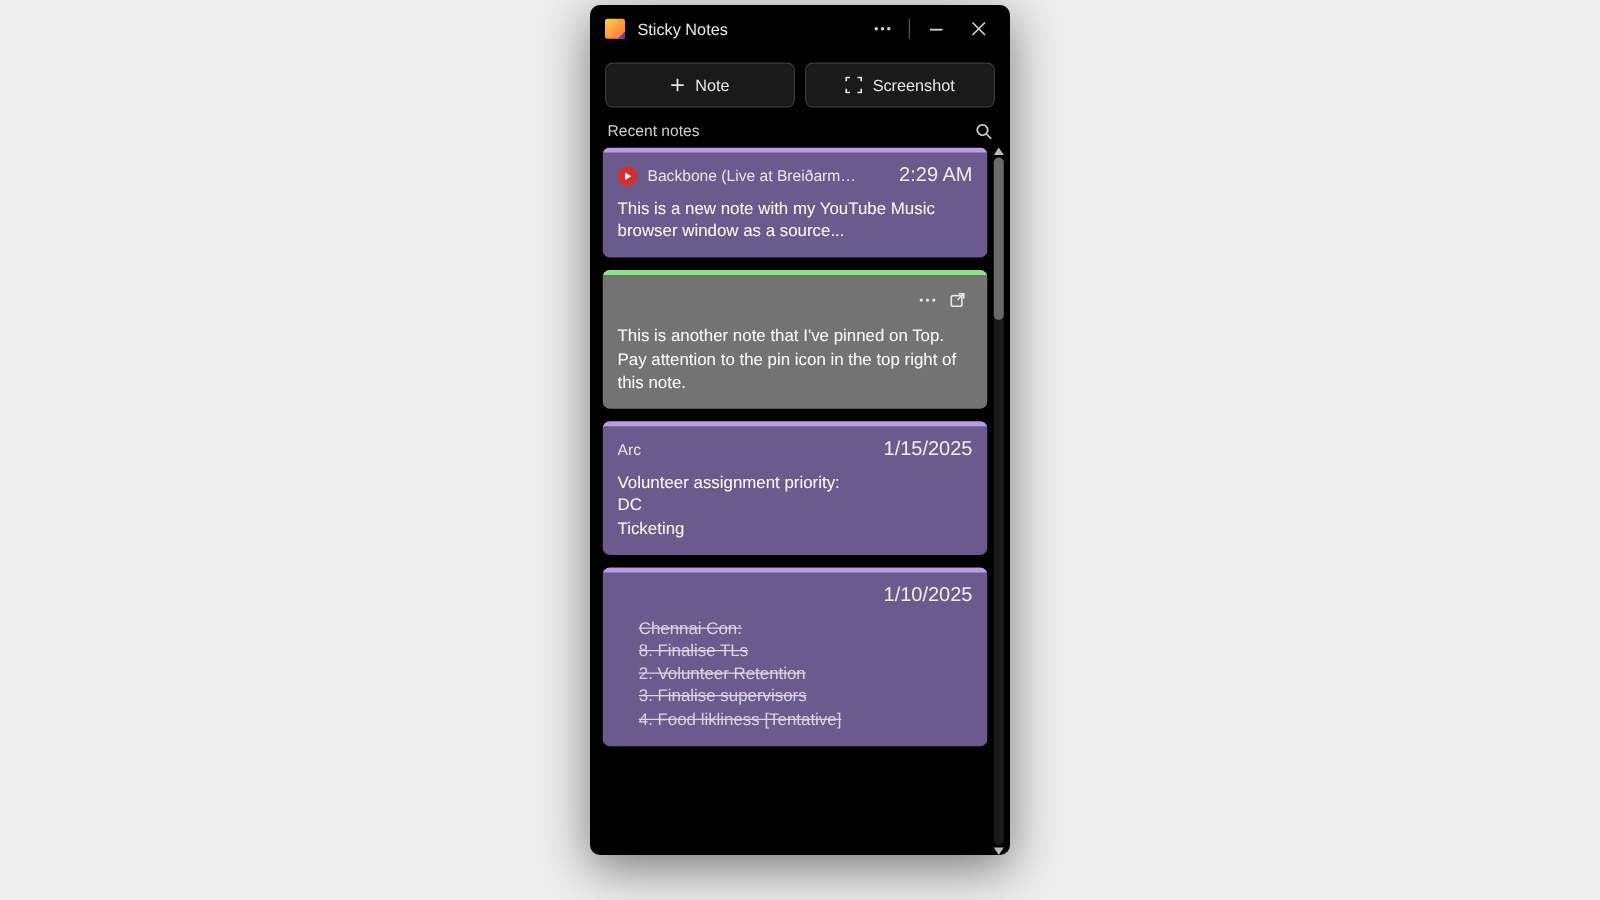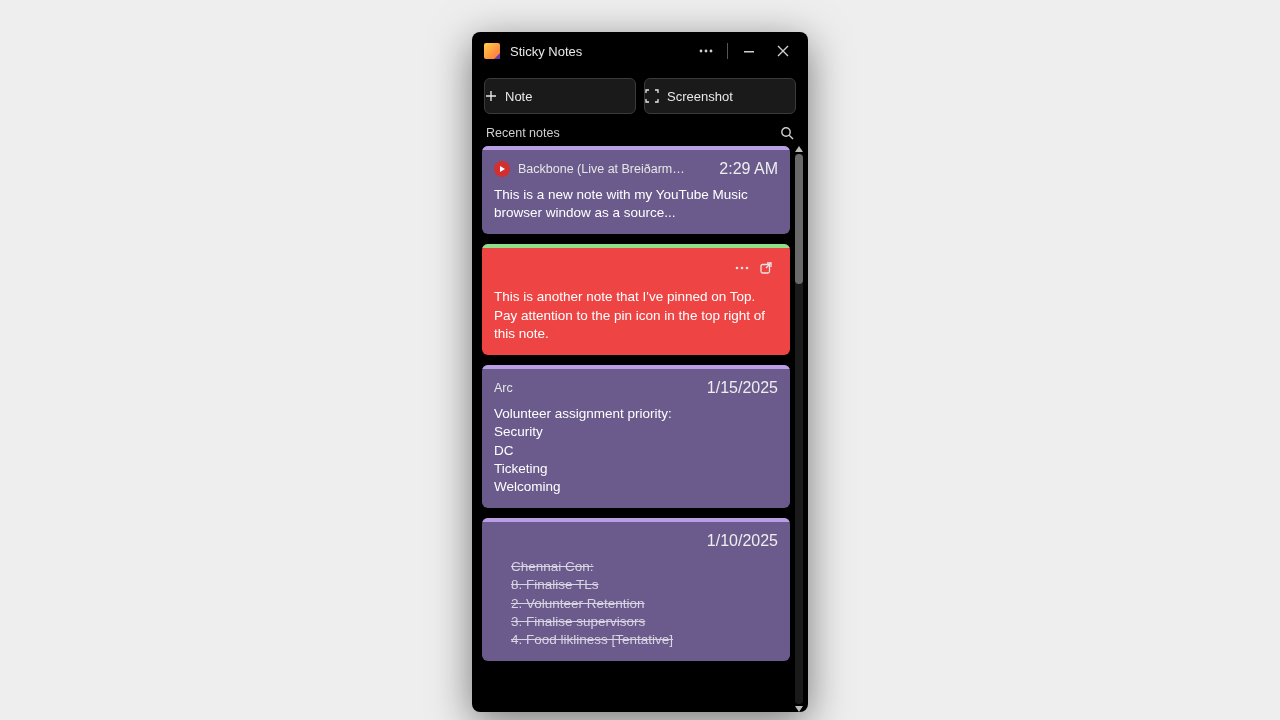--- a/index.html
+++ b/index.html
@@ -7,21 +7,21 @@
     background: #eeeeee;
     width: 1280px;
     height: 720px;
     font-family: "Segoe UI", Arial, sans-serif;
     position: relative;
     overflow: hidden;
   }
   .window {
     position: absolute;
     left: 472px;
-    top: 32px;
+    top: 4px;
     width: 336px;
     height: 680px;
     background: #000;
     border-radius: 8px;
     box-shadow: 0 10px 40px rgba(0,0,0,0.5);
     display: flex;
     flex-direction: column;
     overflow: hidden;
   }
   .titlebar {
@@ -65,20 +65,21 @@
   .action-btn {
     flex: 1;
     height: 36px;
     border: 1px solid #3a3a3a;
     background: #1a1a1a;
     border-radius: 6px;
     color: #e8e8e8;
     font-size: 13px;
     display: flex;
     align-items: center;
+    justify-content: center;
     gap: 8px;
   }
   .section-row {
     display:flex;
     align-items:center;
     padding: 2px 14px 6px 14px;
     color:#cfcfcf;
     font-size:12.5px;
   }
   .section-row .spacer{flex:1;}
@@ -128,21 +129,21 @@
     color:#e6e6e6;
   }
   .note .header .spacer{flex:1;}
   .note .body{
     padding:4px 12px 12px 12px;
     font-size:13.5px;
     line-height:1.35;
   }
   .note-purple { background:#6b5b8c; }
   .note-purple .accent{ background:#b99ee6; }
-  .note-green  { background:#ef4444; }
+  .note-green  { background:#737373; }
   .note-green .accent{ background:#8fe08a; }
   .yt-badge{
     width:16px;height:16px;border-radius:50%;
     background:#d32f2f;
     display:inline-flex;align-items:center;justify-content:center;
     margin-right:8px;
   }
   .yt-badge svg{width:8px;height:8px;}
   .note .header .title{max-width:170px;overflow:hidden;text-overflow:ellipsis;white-space:nowrap;}
   .note .header .time{font-size:16px;color:#eee;}
@@ -255,24 +256,22 @@
 
       <div class="note note-purple">
         <div class="accent"></div>
         <div class="header">
           <span class="title">Arc</span>
           <span class="spacer"></span>
           <span class="time">1/15/2025</span>
         </div>
         <div class="body">
           <div>Volunteer assignment priority:</div>
-          <div>Security</div>
           <div>DC</div>
           <div>Ticketing</div>
-          <div>Welcoming</div>
         </div>
       </div>
 
       <div class="note note-purple">
         <div class="accent"></div>
         <div class="header">
           <span class="spacer"></span>
           <span class="time">1/10/2025</span>
         </div>
         <div class="body">

